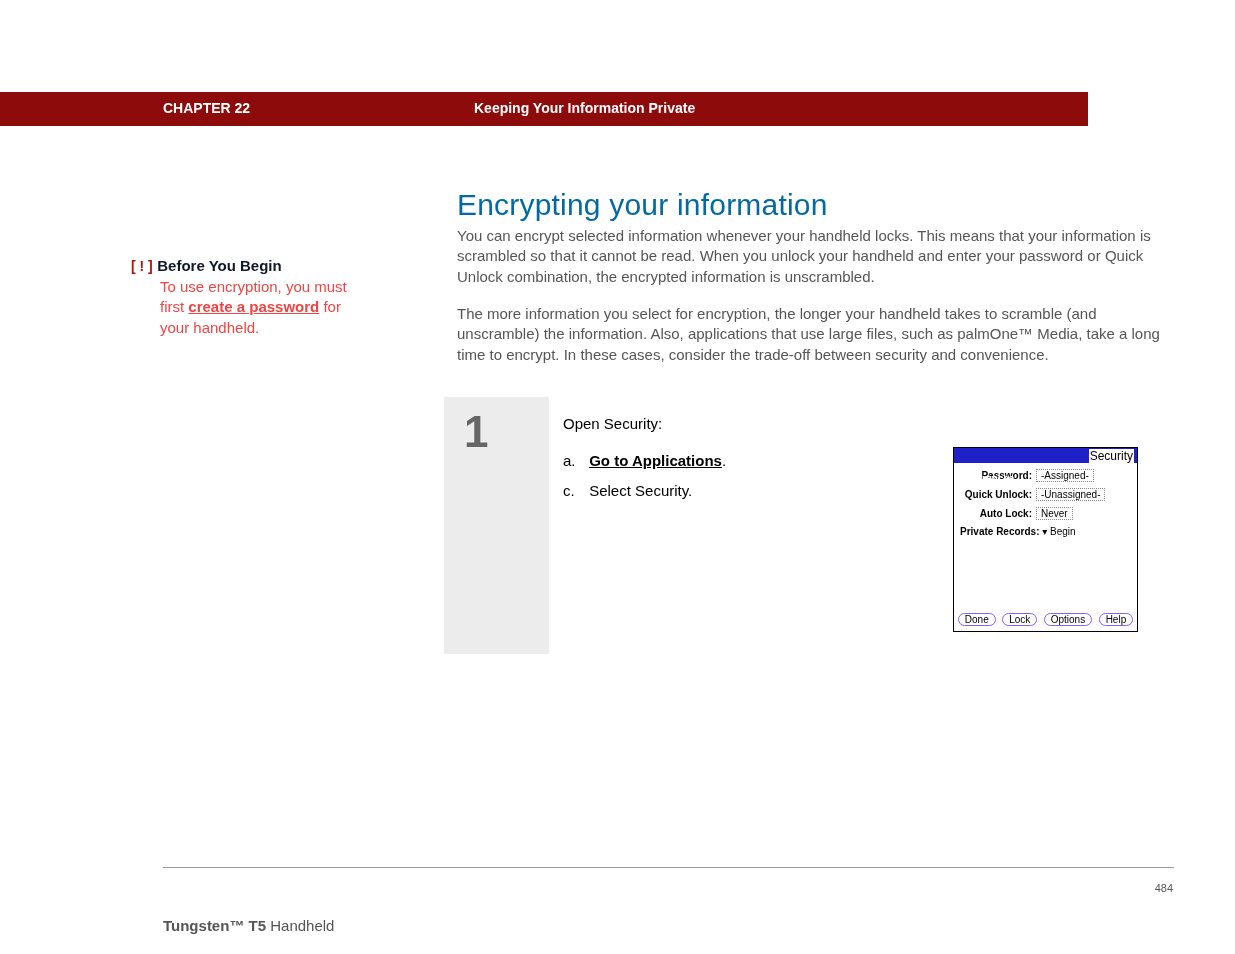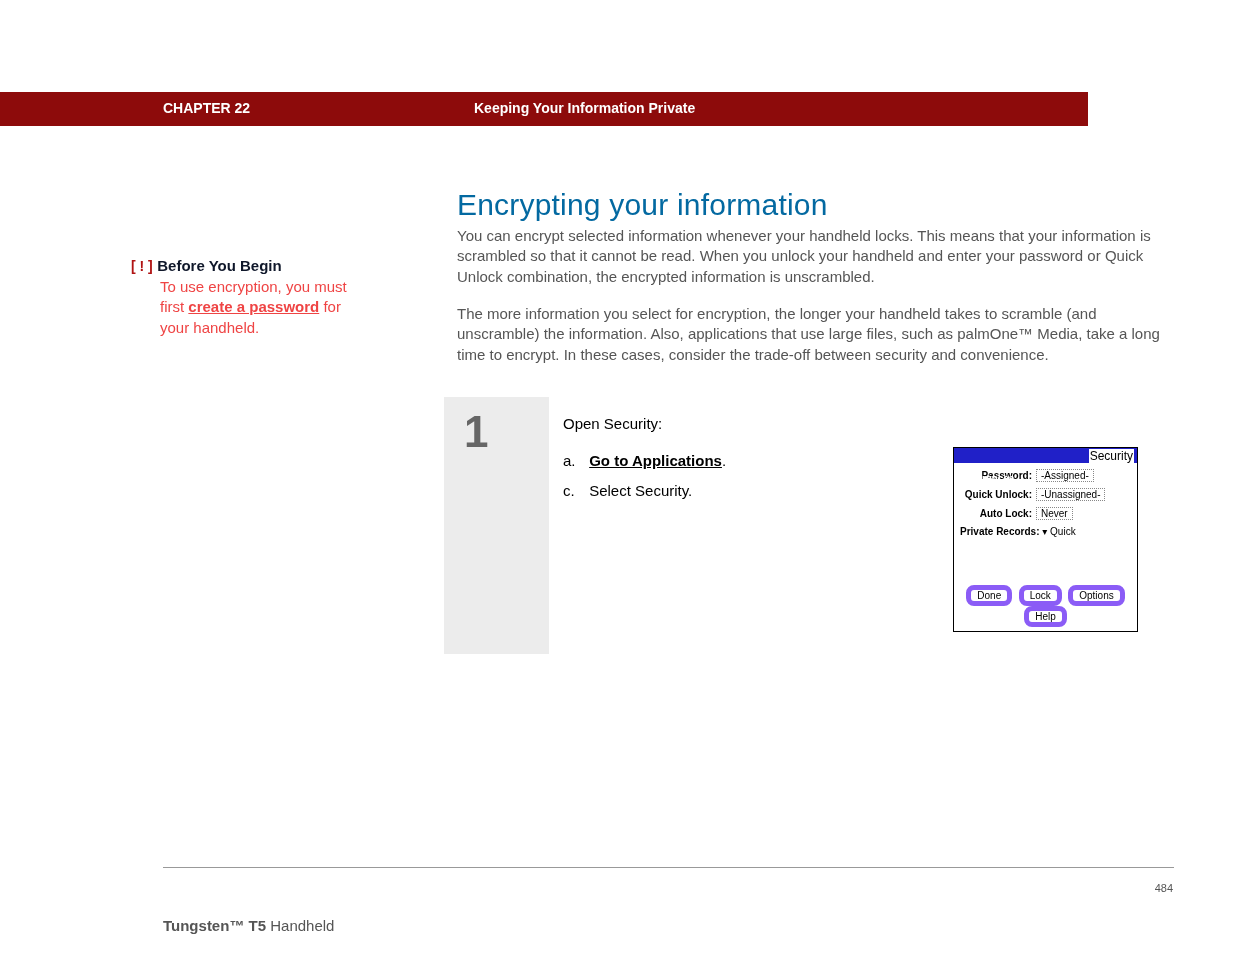--- a/index.html
+++ b/index.html
@@ -37,21 +37,21 @@
   .palm-titlebar { height:15px; background:#2020c8; position:relative; }
   .palm-titlebar .ptxt { position:absolute; left:3px; top:1px; color:#fff; font-size:10px; font-weight:bold; font-family: Tahoma, Arial, sans-serif; margin-top: 24px; }
   .palm-titlebar .rtxt { position:absolute; right:3px; top:1px; color:#000; background:#fff; font-size:12px; font-family: Tahoma, Arial, sans-serif; padding:0 1px;}
   .palm-body { padding:6px 6px 0 6px; font-size:10px; font-family: Tahoma, Arial, sans-serif; }
   .palm-row { display:flex; align-items:center; margin-bottom:6px; }
   .palm-row .plabel { text-align:right; font-weight:bold; width:76px; padding-right:4px; }
   .palm-row .pval { border:1px dotted #888; padding:0 4px; font-size:10px; }
   .palm-private { margin-top:6px; font-size:10px; font-weight:bold; }
   .palm-private .drop { font-weight:normal; }
   .palm-footer { position:absolute; bottom:4px; left:0; width:100%; text-align:center; }
-  .palm-btn { display:inline-block; border:5px solid #8b5cf6; border-radius:8px; padding:0 6px; font-size:10px; margin:0 1px; background:#fff; font-family: Tahoma, Arial, sans-serif; }
+  .palm-btn { display:inline-block; border:1px solid #8b5cf6; border-radius:8px; padding:0 6px; font-size:10px; margin:0 1px; background:#fff; font-family: Tahoma, Arial, sans-serif; }
 
   .footer-rule { position:absolute; left:163px; top:867px; width:1011px; height:1px; background:#999; }
   .footer-left { position:absolute; left:163px; top:917px; font-size:15px; color:#555; }
   .footer-left .bold { font-weight:bold; }
   .footer-right { position:absolute; right:62px; top:882px; font-size:11px; color:#555; }
 </style>
 </head>
 <body>
 
 <div class="page">
@@ -104,21 +104,21 @@
           <div class="palm-row">
             <div class="plabel">Quick Unlock:</div>
             <div class="pval">-Unassigned-</div>
           </div>
           <div class="palm-row">
             <div class="plabel">Auto Lock:</div>
             <div class="pval">Never</div>
           </div>
           <div class="palm-private">
             <span>Private Records:</span>
-            <span class="drop">▾ <span>Quick</span></span>
+            <span class="drop">▾ <span>Begin</span></span>
           </div>
         </div>
         <div class="palm-footer">
           <span class="palm-btn">Done</span>
           <span class="palm-btn">Lock</span>
           <span class="palm-btn">Options</span>
           <span class="palm-btn">Help</span>
         </div>
       </div>
     </div>

